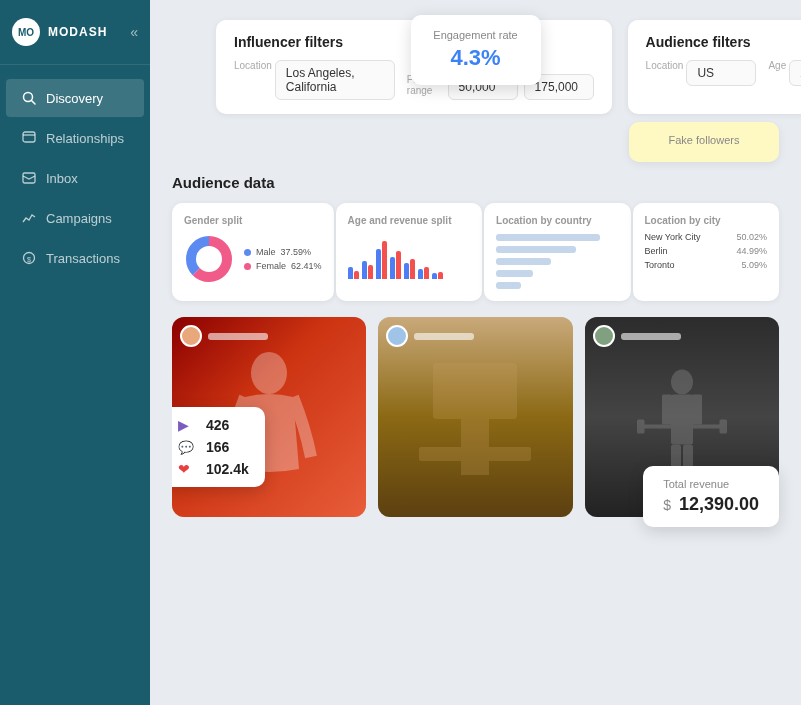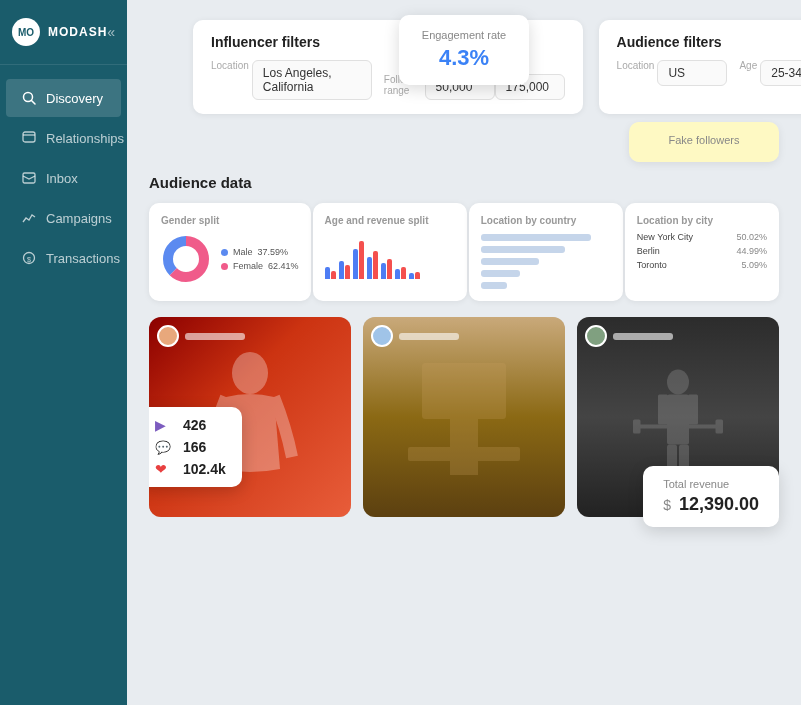--- a/index.html
+++ b/index.html
@@ -7,21 +7,21 @@
       background: #e8ecf0;
       font-family: -apple-system, BlinkMacSystemFont, 'Segoe UI', sans-serif;
       width: 801px;
       height: 705px;
       overflow: hidden;
       display: flex;
     }
 
     
     .sidebar {
-      width: 127px;
+      width: 150px;
       background: #1a5c6b;
       height: 705px;
       display: flex;
       flex-direction: column;
       flex-shrink: 0;
     }
     .sidebar-logo {
       display: flex;
       align-items: center;
       padding: 18px 12px;
@@ -512,21 +512,21 @@
 
     <div class="influencer-filter-card">
       <div class="filter-title">Influencer filters</div>
       <div class="filter-row">
         <div class="filter-field">
           <span class="filter-label">Location</span>
           <div class="filter-input">Los Angeles, California</div>
         </div>
         <div class="filter-field">
           <span class="filter-label">Follower range</span>
-          <div style="display:flex;">
+          <div style="display:flex;gap:6px">
             <div class="filter-input filter-input-sm">50,000</div>
             <div class="filter-input filter-input-sm">175,000</div>
           </div>
         </div>
       </div>
     </div>
 
     <div class="engagement-float">
       <div class="engagement-label">Engagement rate</div>
       <div class="engagement-value">4.3%</div>

